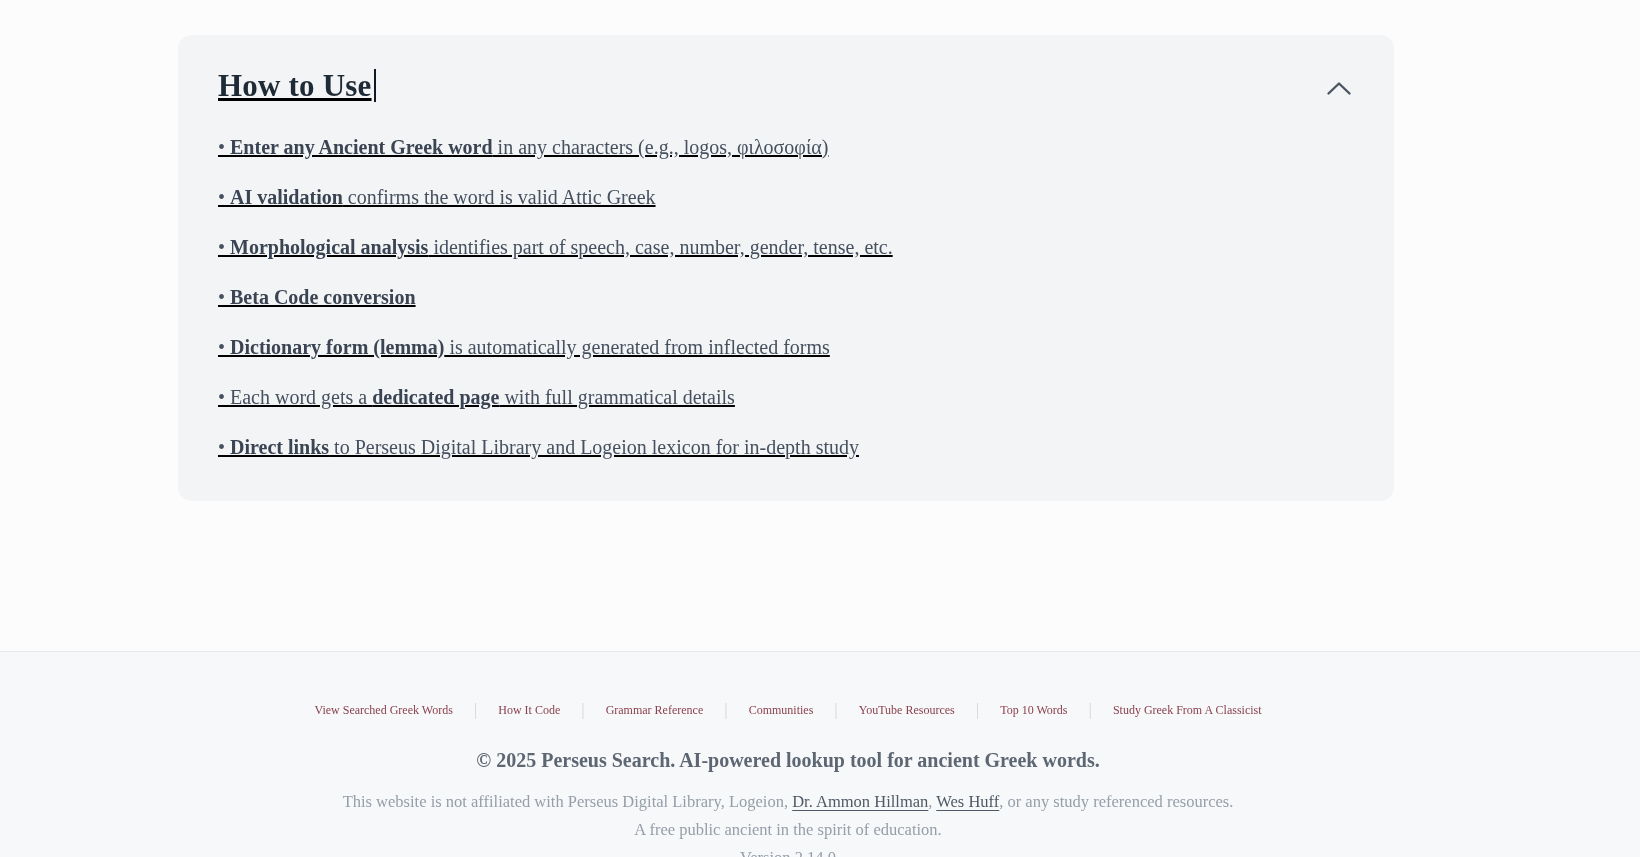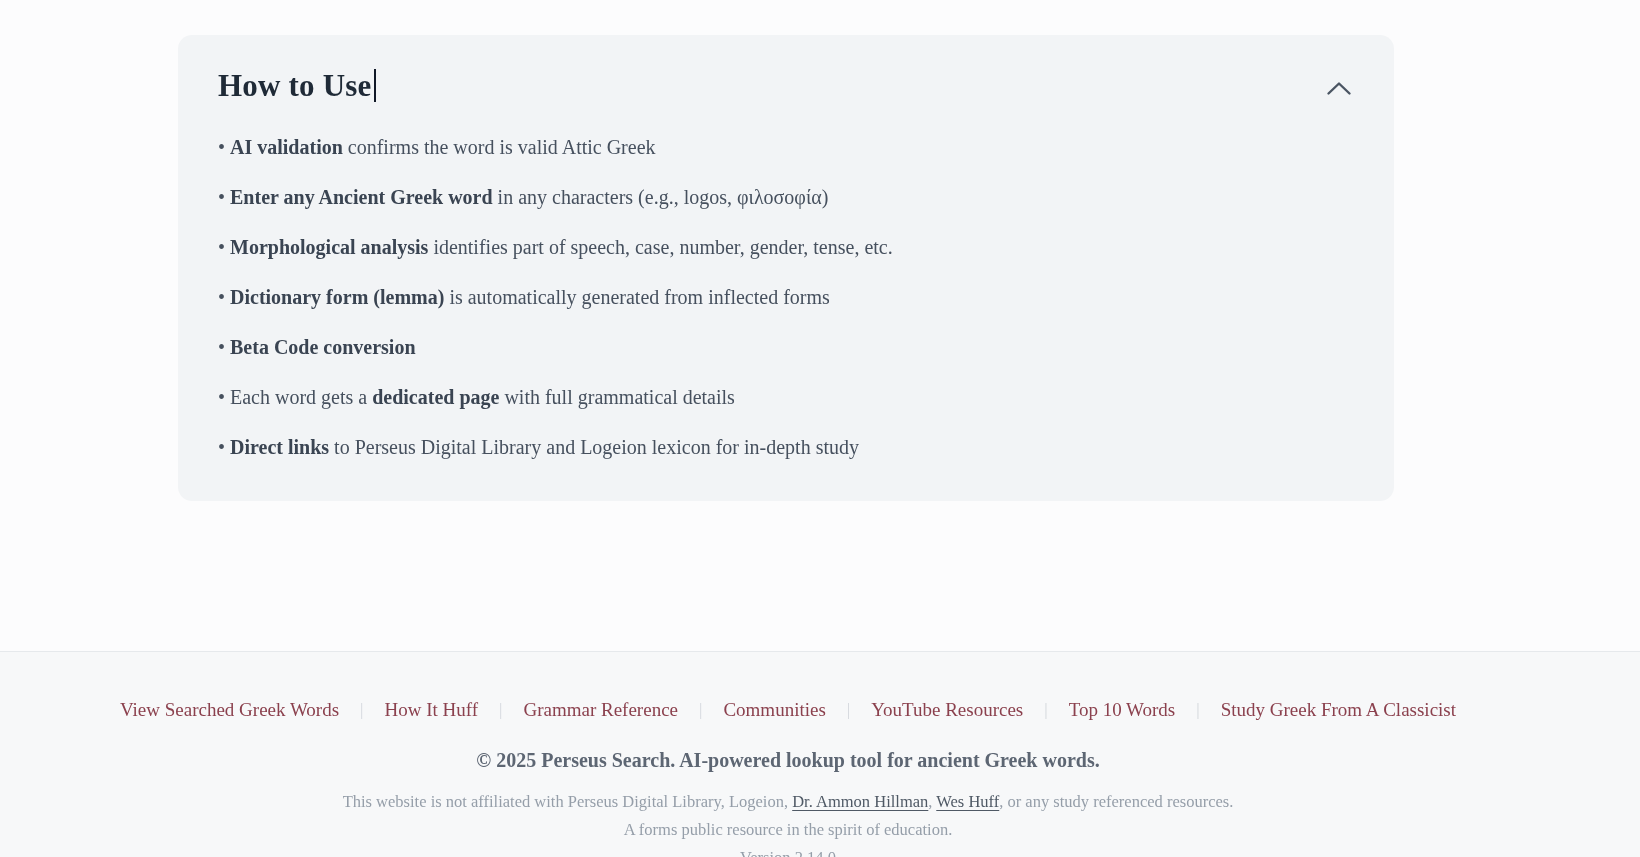--- a/index.html
+++ b/index.html
@@ -3,21 +3,21 @@
 <meta charset="utf-8">
 <style>
   * { margin: 0; padding: 0; box-sizing: border-box; }
   html, body {
     width: 1640px; height: 857px;
     background: #fcfcfd;
     font-family: "Liberation Serif", "DejaVu Serif", serif;
     overflow: hidden;
   }
   
-  .main-area { height: 616px; }
+  .main-area { height: 616px; text-decoration: underline; }
   .card {
     position: relative;
     margin: 35px 0 0 178px;
     width: 1216px;
     height: 466px;
     background: #f2f4f6;
     border-radius: 14px;
     padding: 30px 40px 0 40px;
   }
   .card-header {
@@ -76,21 +76,21 @@
     width: 1576px;
     text-align: center;
   }
   .footer-nav {
     display: flex;
     justify-content: center;
     align-items: center;
     white-space: nowrap;
   }
   .footer-nav a {
-    font-size: 19px;
+    font-size: 12px;
     color: #8b414e;
     text-decoration: none;
     line-height: 24px;
   }
   .nav-sep {
     color: #d3d7dc;
     font-size: 17px;
     margin: 0 21px;
   }
   .copyright {
@@ -132,46 +132,46 @@
       <h2 class="card-title"><span>How to Use</span><span class="caret"></span></h2>
       <button class="collapse-btn">
         <span>
           <svg width="26" height="15" viewBox="0 0 26 15">
             <polyline points="2.5,12.5 13,2.5 23.5,12.5" fill="none" stroke="#4b5563" stroke-width="2.4" stroke-linecap="round" stroke-linejoin="round"></polyline>
           </svg>
         </span>
       </button>
     </div>
     <ul class="feature-list">
+      <li><span></span><b>Enter any Ancient Greek word</b><span> in any characters (e.g., logos, φιλοσοφία)</span></li>
       <li><span></span><b>AI validation</b><span> confirms the word is valid Attic Greek</span></li>
-      <li><span></span><b>Enter any Ancient Greek word</b><span> in any characters (e.g., logos, φιλοσοφία)</span></li>
       <li><span></span><b>Morphological analysis</b><span> identifies part of speech, case, number, gender, tense, etc.</span></li>
+      <li><span></span><b>Beta Code conversion</b><span></span></li>
       <li><span></span><b>Dictionary form (lemma)</b><span> is automatically generated from inflected forms</span></li>
-      <li><span></span><b>Beta Code conversion</b><span></span></li>
       <li><span>Each word gets a </span><b>dedicated page</b><span> with full grammatical details</span></li>
       <li><span></span><b>Direct links</b><span> to Perseus Digital Library and Logeion lexicon for in-depth study</span></li>
     </ul>
   </section>
 </div>
 
 <footer class="footer">
   <div class="footer-inner">
     <nav class="footer-nav">
       <a href="#">View Searched Greek Words</a>
       <span class="nav-sep">|</span>
-      <a href="#">How It Huff</a>
+      <a href="#">How It Code</a>
       <span class="nav-sep">|</span>
       <a href="#">Grammar Reference</a>
       <span class="nav-sep">|</span>
       <a href="#">Communities</a>
       <span class="nav-sep">|</span>
       <a href="#">YouTube Resources</a>
       <span class="nav-sep">|</span>
       <a href="#">Top 10 Words</a>
       <span class="nav-sep">|</span>
       <a href="#">Study Greek From A Classicist</a>
     </nav>
     <div class="copyright">© 2025 Perseus Search. AI-powered lookup tool for ancient Greek words.</div>
     <div class="disclaimer"><span>This website is not affiliated with Perseus Digital Library, Logeion, </span><a href="#">Dr. Ammon Hillman</a><span>, </span><a href="#">Wes Huff</a><span>, or any study referenced resources.</span></div>
-    <div class="tagline">A forms public resource in the spirit of education.</div>
+    <div class="tagline">A free public ancient in the spirit of education.</div>
     <div class="version">Version 2.14.0</div>
   </div>
 </footer>
 
 </body></html>

